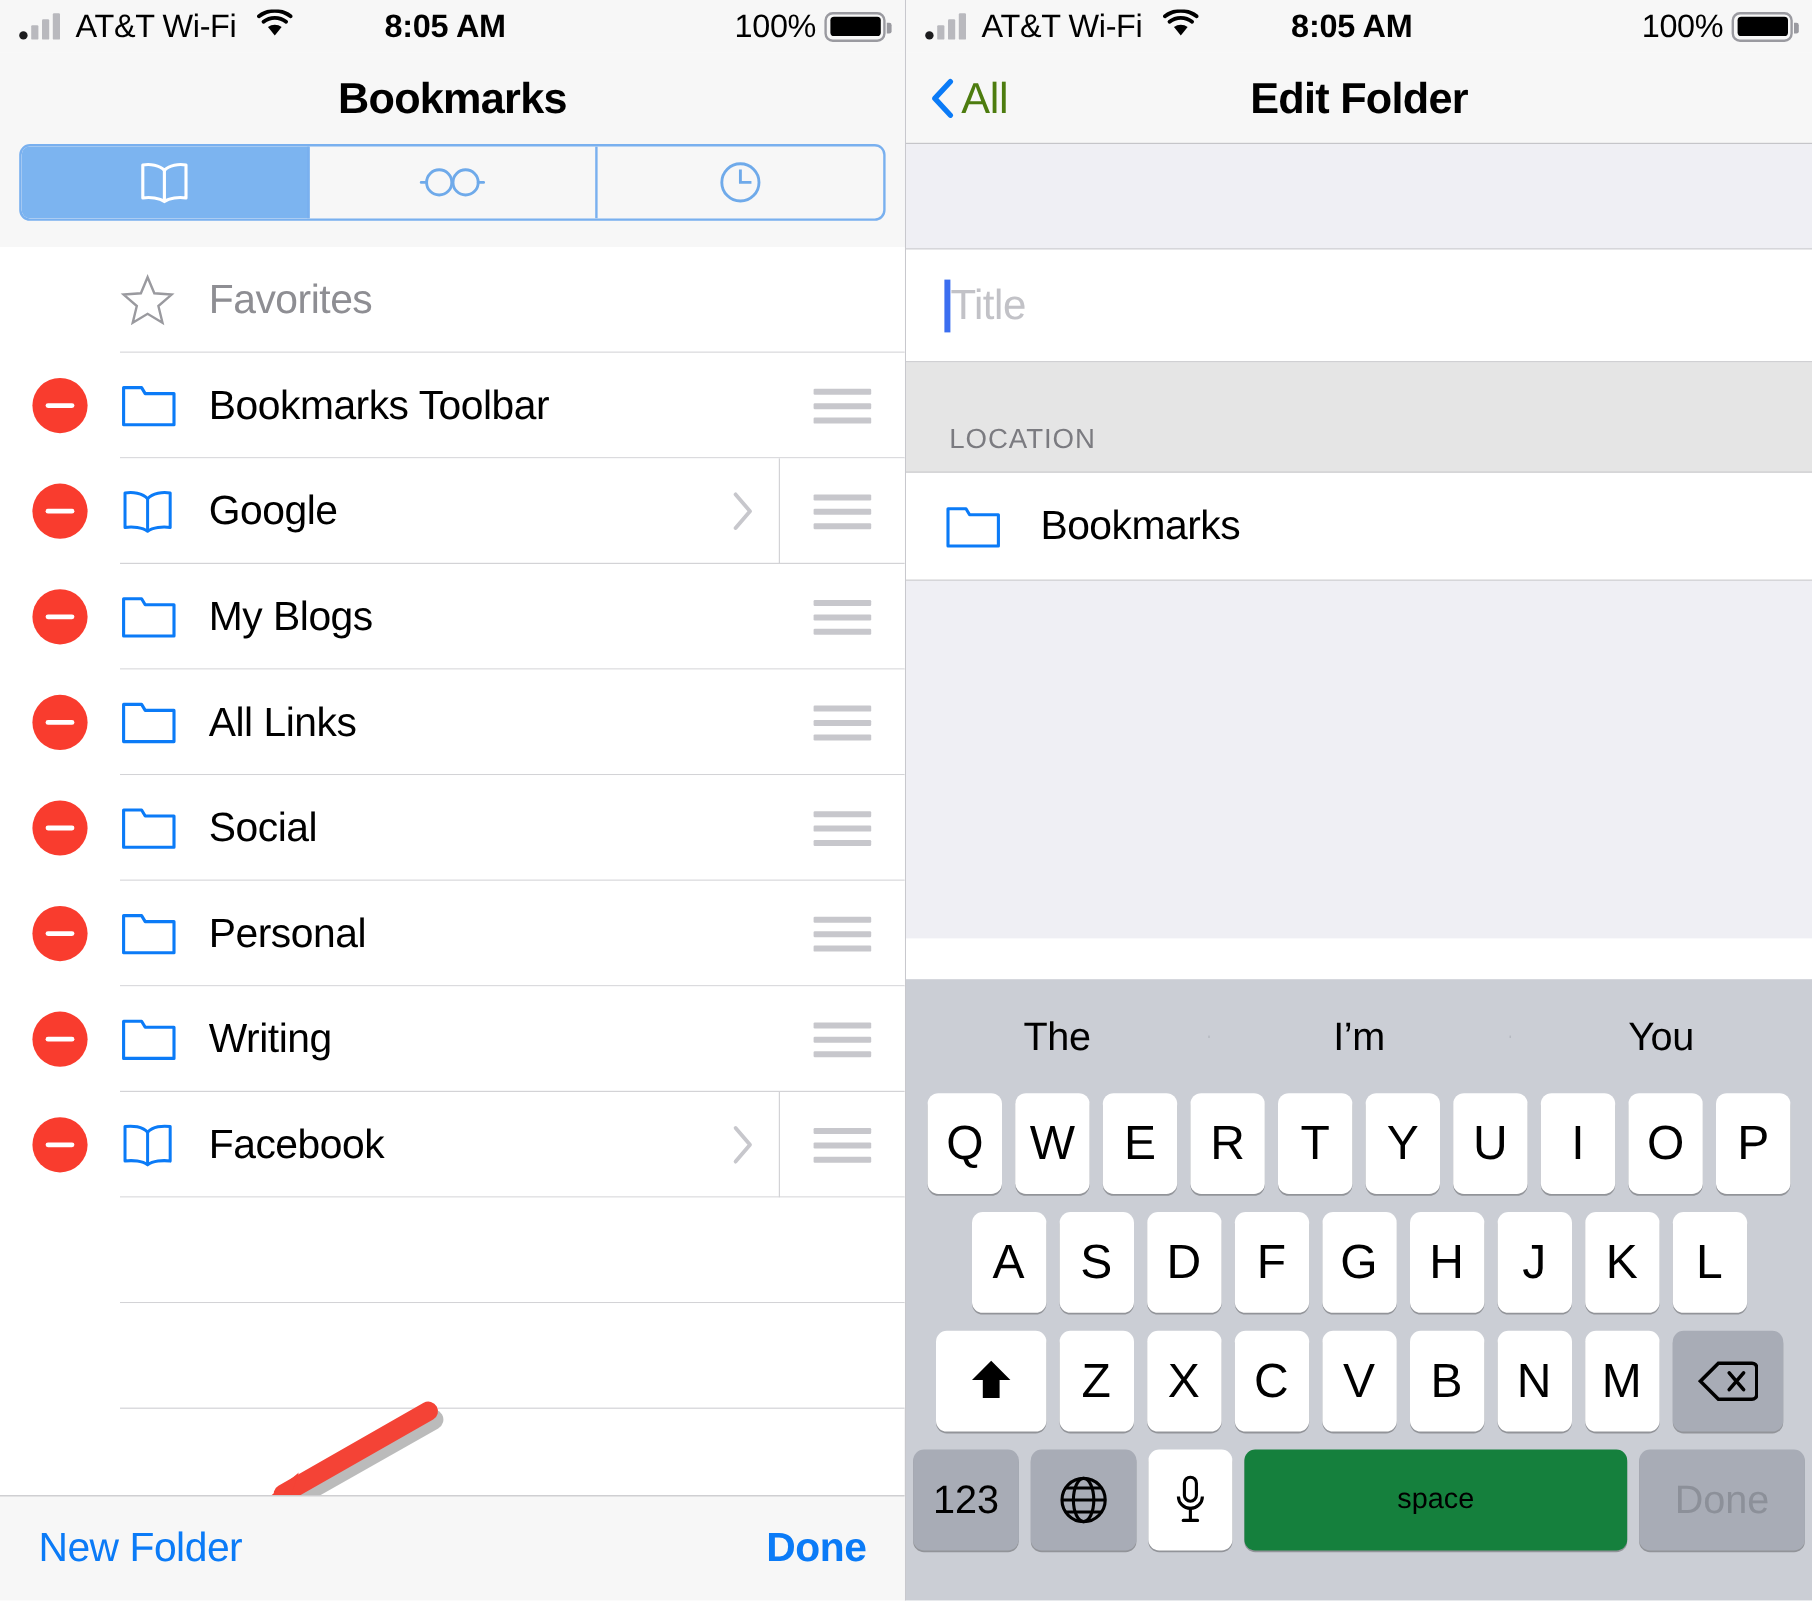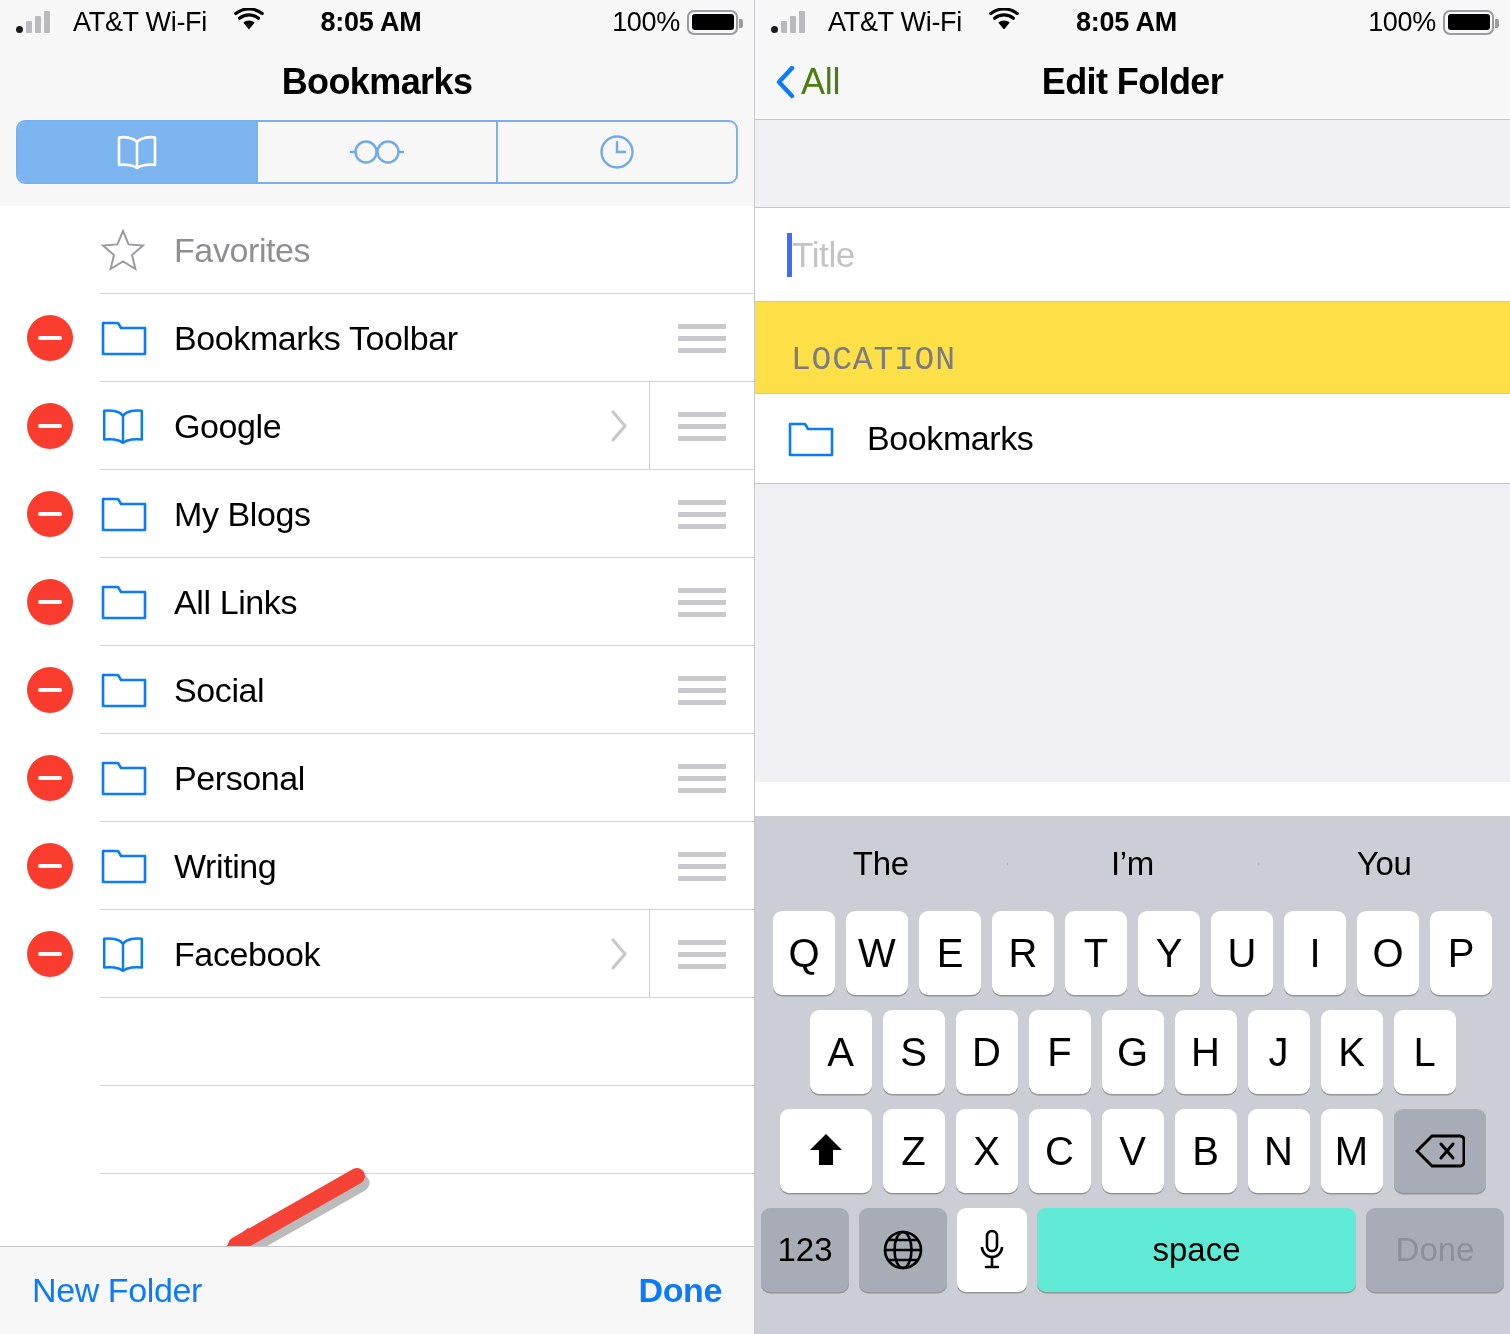--- a/index.html
+++ b/index.html
@@ -12,21 +12,21 @@
   .screens { display: flex; width: 1510px; height: 1334px; }
   .screen { width: 755px; height: 1334px; position: relative; background: #fff; overflow: hidden; }
   .screen.left { border-right: 1px solid #c8c8cd; }
 
   
   .statusbar {
     height: 44px; display: flex; align-items: center;
     padding: 0 16px; background: #f7f7f7;
     font-size: 26px; color: #000; position: relative;
   }
-  .sb-left { display: flex; align-items: center; gap: 23px; }
+  .sb-left { display: flex; align-items: center; gap: 13px; }
   .bars { display: flex; align-items: flex-end; gap: 3px; height: 22px; }
   .bars i { display: block; width: 6px; border-radius: 1px; background: #b9b9be; }
   .bars i.b1 { height: 7px; background: #1c1c1e; border-radius: 50%; width: 7px; }
   .bars i.b2 { height: 12px; }
   .bars i.b3 { height: 17px; }
   .bars i.b4 { height: 22px; }
   .carrier { font-size: 27px; letter-spacing: -0.3px; }
   .wifi { margin-left: 4px; }
   .sb-time {
     position: absolute; left: 0; right: 12px; text-align: center;
@@ -126,24 +126,23 @@
   
   .arrow { position: absolute; left: 0; top: 0; pointer-events: none; }
   .gap { height: 88px; background: #efeff4; border-bottom: 1px solid #c5c5c9; }
   .field {
     height: 94px; background: #fff; display: flex; align-items: center;
     padding-left: 32px; border-bottom: 1px solid #c5c5c9; position: relative;
   }
   .caret { width: 5px; height: 44px; background: #3b6ef0; flex: none; }
   .ph { font-size: 35px; color: #c2c2c7; letter-spacing: -0.4px; }
   .sect-header {
-    height: 92px; background: #fde047; display: flex; align-items: flex-end;
-    padding: 0 0 14px 36px; font-size: 33px; color: #7b7b80; letter-spacing: 0.8px;
+    height: 92px; background: #e5e5e5; display: flex; align-items: flex-end;
+    padding: 0 0 14px 36px; font-size: 23px; color: #7b7b80; letter-spacing: 0.8px;
     border-bottom: 1px solid #c5c5c9;
-    font-family: Liberation Mono, monospace;
   }
   .loc-row {
     height: 90px; background: #fff; display: flex; align-items: center;
     border-bottom: 1px solid #c5c5c9;
   }
   .loc-icon { width: 112px; display: flex; align-items: center; justify-content: center; flex:none; }
   .loc-label { font-size: 34px; color: #000; letter-spacing: -0.4px; }
   .filler { background: #efeff4; }
 
   
@@ -174,21 +173,21 @@
   .krow.r1 .key { width: 62px; }
   .krow.r2 .key { width: 62px; }
   .krow.r3 .key.letter { width: 62px; }
   .key.wide { width: 92px; background: #a8acb6; }
   .key.wide.shift { background: #fff; }
   .krow.r3 { gap: 11px; }
   .krow.r4 { display: flex; gap: 10px; padding: 0 6px; margin-bottom: 0; }
   .key.num { width: 88px; background: #a8acb6; font-size: 33px; }
   .key.globe { width: 88px; background: #a8acb6; }
   .key.mic { width: 70px; background: #fff; }
-  .key.space { flex: 1; background: #5eead4; font-size: 33px; }
+  .key.space { flex: 1; background: #15803d; font-size: 24px; }
   .key.done { width: 138px; background: #a8acb6; color: #8c9099; font-size: 33px; }
 </style>
 </head>
 <body>
 
 <div class="screens">
 
   <div class="screen left">
 
     <div class="statusbar">

